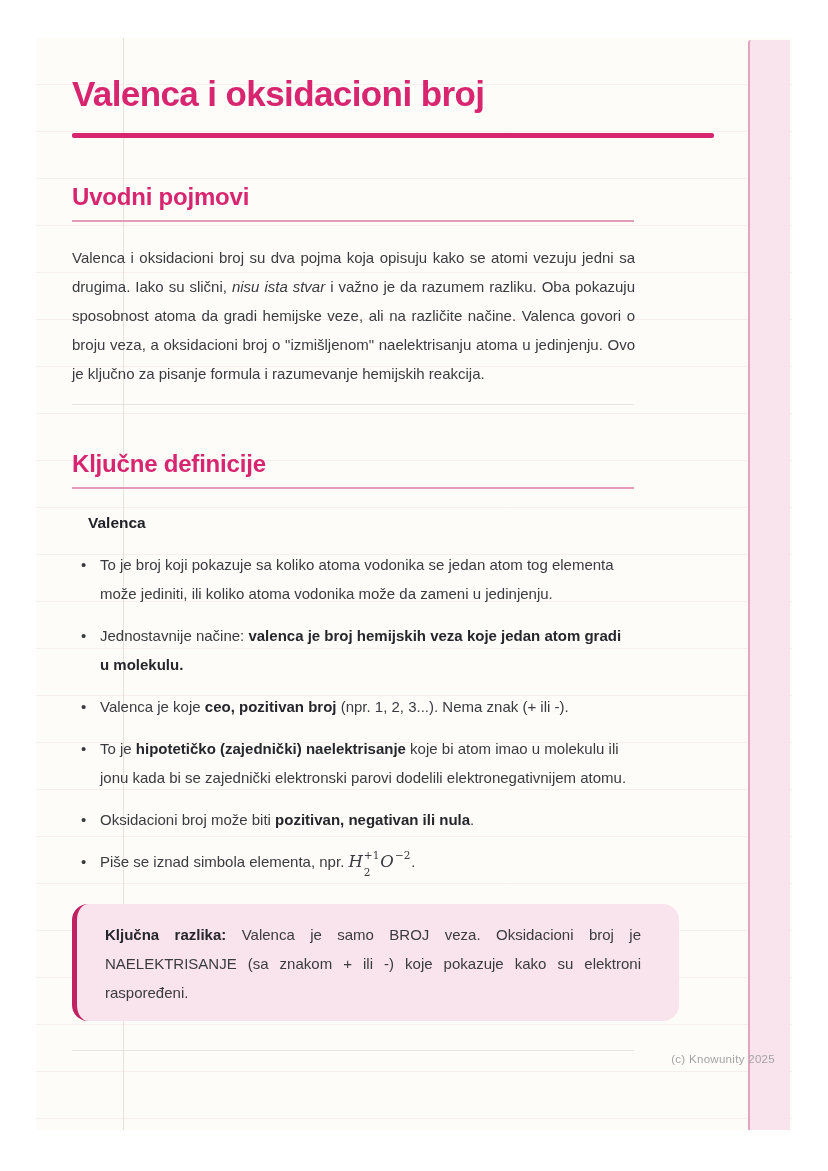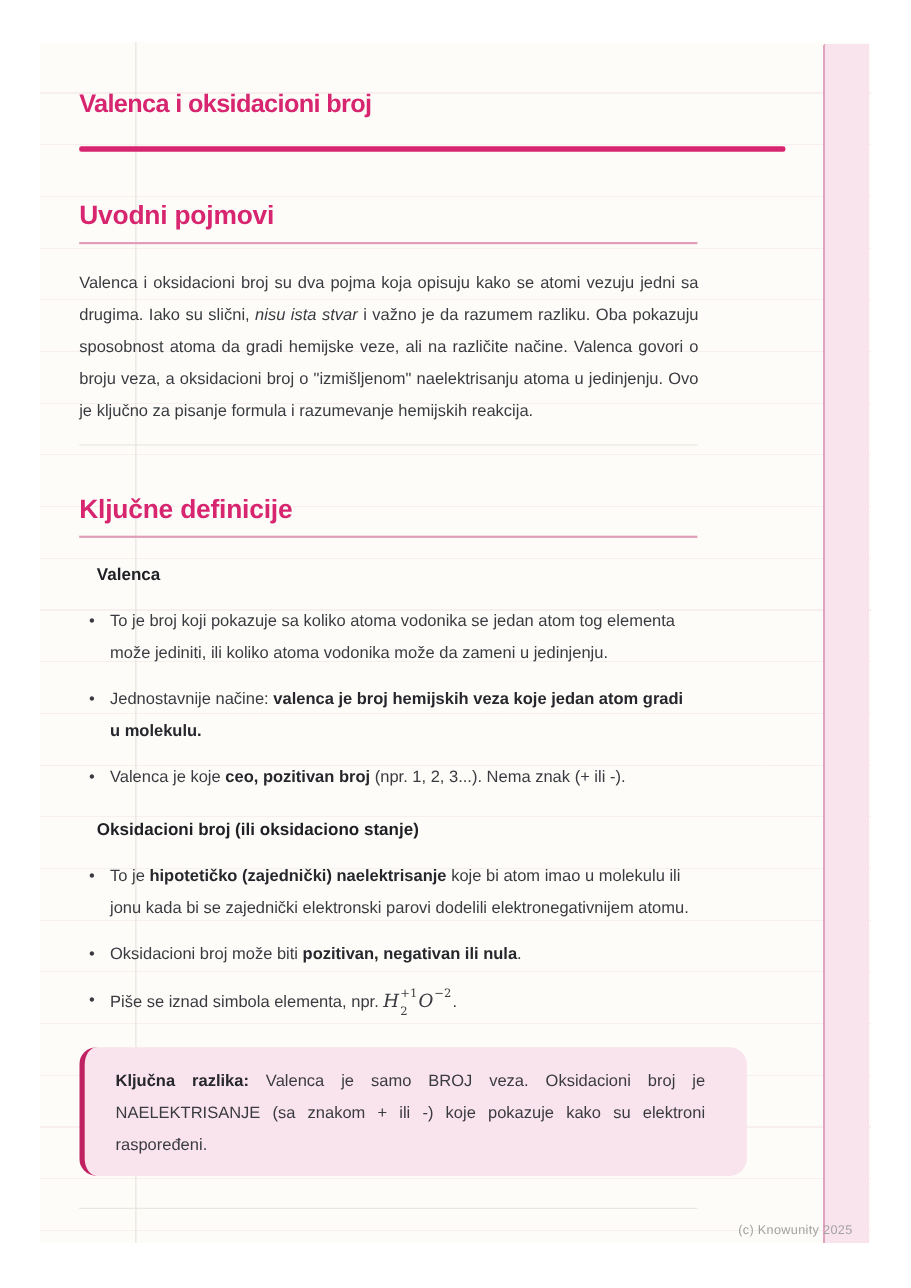--- a/index.html
+++ b/index.html
@@ -36,21 +36,21 @@
     background: var(--stripe-bg, #f9e4ee);
     border-left: 2px solid var(--stripe-edge, #e2a3c0);
     border-top-left-radius: 3px;
   }
   .content {
     position: relative;
     padding: 36px 78px 0 36px;
   }
   h1 {
     margin: 0;
-    font-size: 23px;
+    font-size: 35px;
     line-height: 40px;
     font-weight: 800;
     letter-spacing: -0.6px;
     color: var(--accent, #d7256f);
   }
   .title-rule {
     height: 5px;
     width: 100%;
     margin-top: 19px;
     background: var(--accent, #d7256f);
@@ -149,21 +149,21 @@
     max-width: 562px;
     margin-top: 29px;
     background: var(--divider, #e8e5e0);
   }
   .footer-row {
     position: relative;
     height: 20px;
   }
   .footer-copy {
     position: absolute;
-    top: 14px;
+    top: 2px;
     right: -61px;
     font-size: 11.5px;
     letter-spacing: 0.3px;
     color: var(--footer-text, #a3a2a3);
   }
 </style>
 </head>
 <body>
 
 <div class="page">
@@ -194,21 +194,20 @@
       <li>
         <span class="bullet-marker">•</span>
         <span class="bullet-text body-text"><span>Jednostavnije načine: </span><span class="bold">valenca je broj hemijskih veza koje jedan atom gradi u molekulu.</span></span>
       </li>
       <li>
         <span class="bullet-marker">•</span>
         <span class="bullet-text body-text"><span>Valenca je koje </span><span class="bold">ceo, pozitivan broj</span><span> (npr. 1, 2, 3...). Nema znak (+ ili -).</span></span>
       </li>
     </ul>
 
-    <h3>Oksidacioni broj (ili oksidaciono stanje)</h3>
     <ul class="bullets">
       <li>
         <span class="bullet-marker">•</span>
         <span class="bullet-text body-text"><span>To je </span><span class="bold">hipotetičko (zajednički) naelektrisanje</span><span> koje bi atom imao u molekulu ili jonu kada bi se zajednički elektronski parovi dodelili elektronegativnijem atomu.</span></span>
       </li>
       <li>
         <span class="bullet-marker">•</span>
         <span class="bullet-text body-text"><span>Oksidacioni broj može biti </span><span class="bold">pozitivan, negativan ili nula</span><span>.</span></span>
       </li>
       <li>

